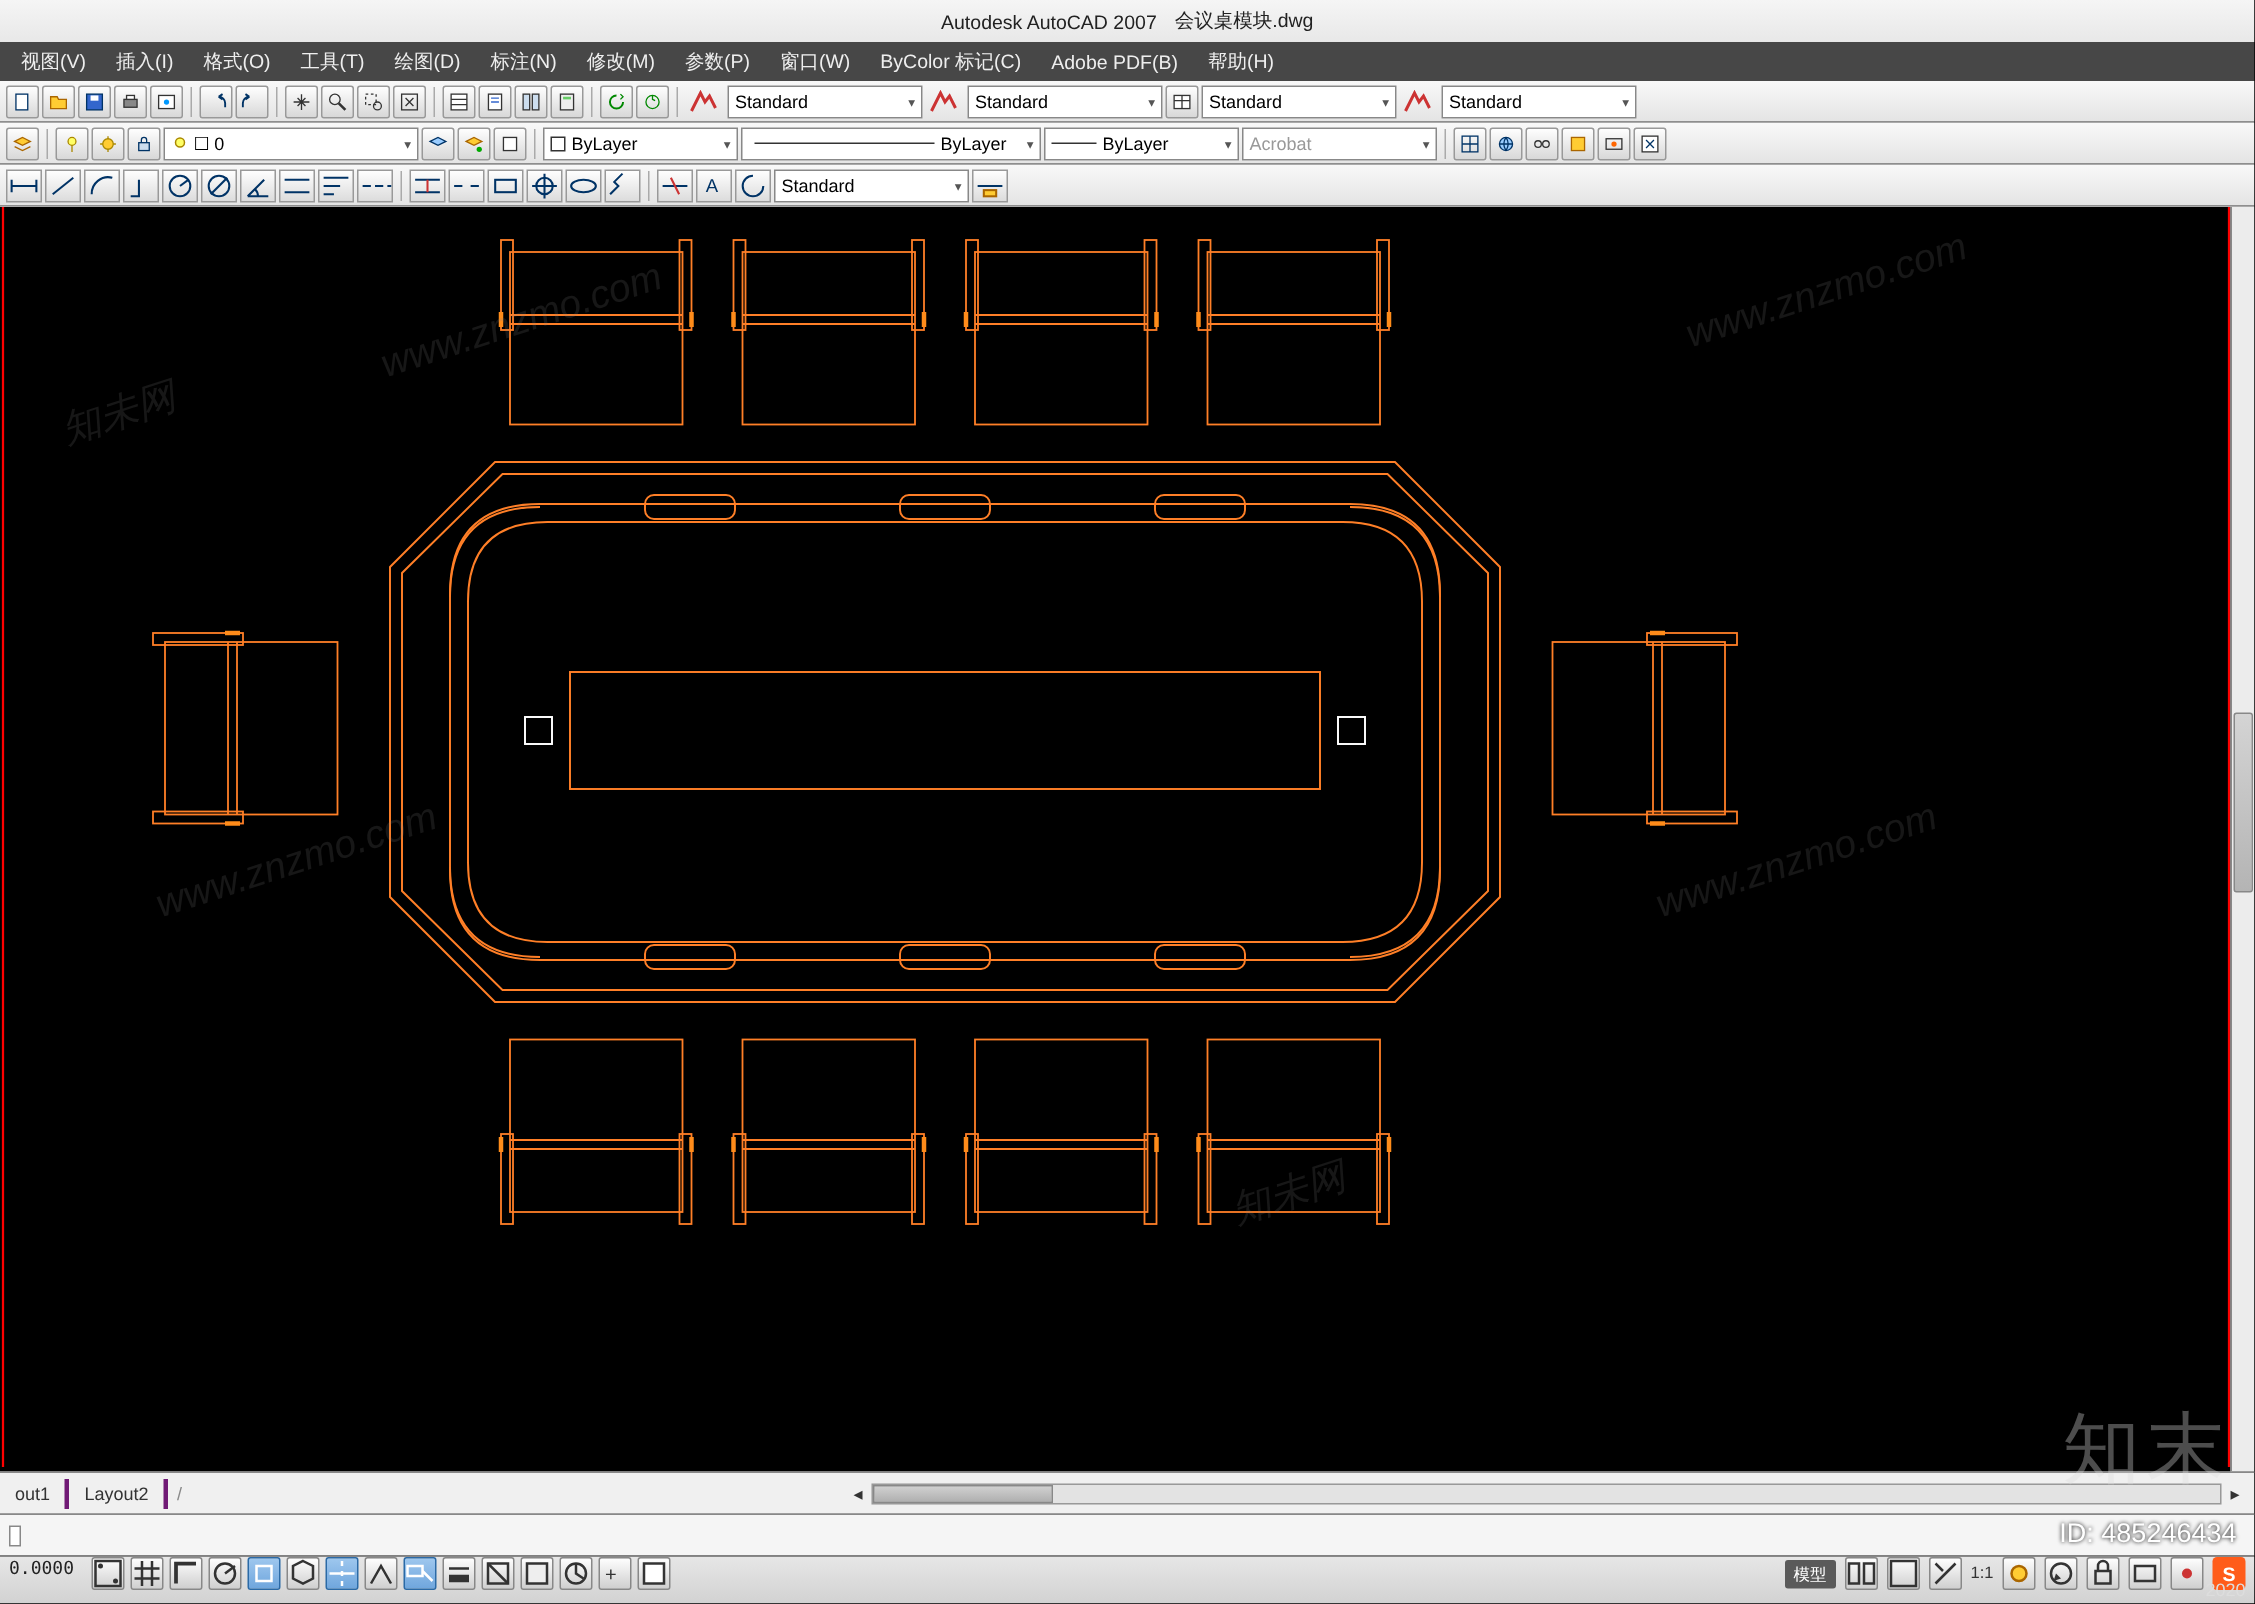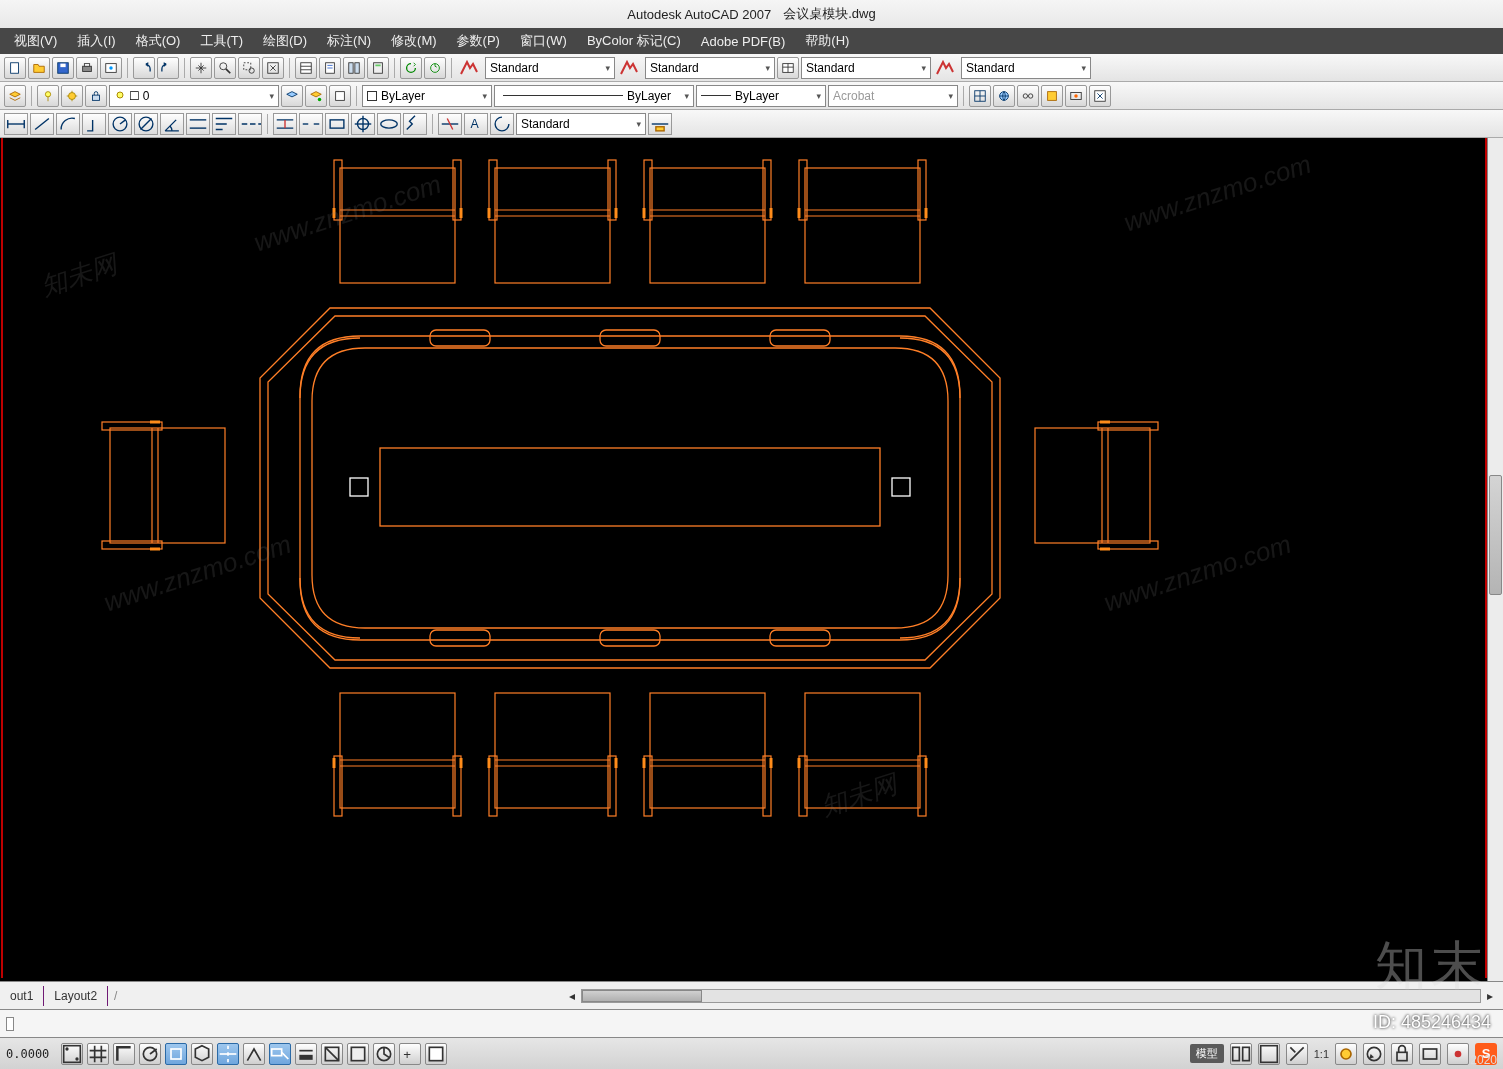--- a/index.html
+++ b/index.html
@@ -19,25 +19,25 @@
 .tb-combo .chev { margin-left: auto; font-size: 9px; color: #555; }
 .brush-icon { width: 26px; height: 22px; display: flex; align-items: center; justify-content: center; }
 .brush-icon svg { width: 22px; height: 16px; }
 .secondary-tb { height: 28px; background: linear-gradient(#f8f8f8,#e4e4e4); border-bottom: 1px solid #aaa; display: flex; align-items: center; padding: 0 4px; gap: 2px; }
 .dim-btn { width: 24px; height: 22px; border: 1px solid #999; background: linear-gradient(#fefefe,#dcdcdc); display: flex; align-items: center; justify-content: center; font-size: 10px; color: #038; cursor: pointer; }
 .canvas-area { position: absolute; left: 0; top: 138px; right: 0; bottom: 88px; background: #000; }
 .drawing { position: absolute; inset: 0; }
 .scrollbar-v { position: absolute; right: 0; top: 0; bottom: 0; width: 16px; background: #ececec; border-left: 1px solid #888; }
 .scrollbar-v .thumb { position: absolute; left: 1px; right: 1px; top: 40%; height: 120px; background: linear-gradient(#d4d4d4,#b4b4b4); border: 1px solid #888; border-radius: 2px; }
 .layout-tabs { position: absolute; left: 0; right: 0; bottom: 60px; height: 28px; background: #f0f0f0; display: flex; align-items: center; font-size: 12px; color: #333; border-top: 1px solid #888; }
-.layout-tab { padding: 3px 10px; border-right: 1px solid #701a75; cursor: pointer; }
+.layout-tab { padding: 3px 10px; border-right: 3px solid #701a75; cursor: pointer; }
 .layout-scroll { margin-left: auto; display: flex; align-items: center; gap: 6px; padding-right: 10px; }
 .cmd-line { position: absolute; left: 0; right: 0; bottom: 32px; height: 28px; background: #f5f5f5; border-top: 1px solid #888; display: flex; align-items: center; font-size: 12px; color: #333; padding-left: 6px; }
 .cmd-marker { width: 8px; height: 14px; background: #fff; border: 1px solid #888; margin-right: 4px; }
-.status-bar { position: absolute; left: 0; right: 0; bottom: 0; height: 32px; background: linear-gradient(#e6e6e6,#d2d2d2); display: flex; align-items: center; font-size: 12px; color: #333; border-top: 1px solid #888; padding: 0 6px; gap: 4px; }
+.status-bar { position: absolute; left: 0; right: 0; bottom: 0; height: 32px; background: linear-gradient(#e6e6e6,#d2d2d2); display: flex; align-items: flex-start; font-size: 12px; color: #333; border-top: 1px solid #888; padding: 0 6px; gap: 4px; }
 .status-btn { width: 22px; height: 22px; background: linear-gradient(#fefefe,#cfcfcf); border: 1px solid #888; border-radius: 2px; display: flex; align-items: center; justify-content: center; font-size: 10px; cursor: pointer; }
 .status-btn.active { background: linear-gradient(#9ec7ee,#6fa6dd); border-color: #2b6aa6; }
 .status-coord { font-family: monospace; font-size: 12px; color: #222; margin-right: 8px; }
 .status-right { margin-left: auto; display: flex; align-items: center; gap: 6px; } 
 .watermark { position: absolute; color: rgba(130,130,130,0.18); font-size: 26px; transform: rotate(-18deg); pointer-events: none; font-style: italic; font-family: Arial; }
 .corner-wm { position: absolute; right: 16px; bottom: 68px; color: rgba(220,220,220,0.35); font-size: 52px; font-weight: 300; letter-spacing: 4px; pointer-events: none; font-family: Liberation Serif, serif; }
 .id-label { position: absolute; right: 12px; bottom: 36px; color: #fff; font-size: 18px; font-weight: 500; text-shadow: 0 0 3px #000; }
 .tray { position: absolute; right: 6px; bottom: 2px; display: flex; align-items: center; gap: 6px; color: #ddd; font-size: 12px; }
 .linetype-preview { width: 120px; height: 1px; background: #333; margin: 0 4px; }
 </style>

